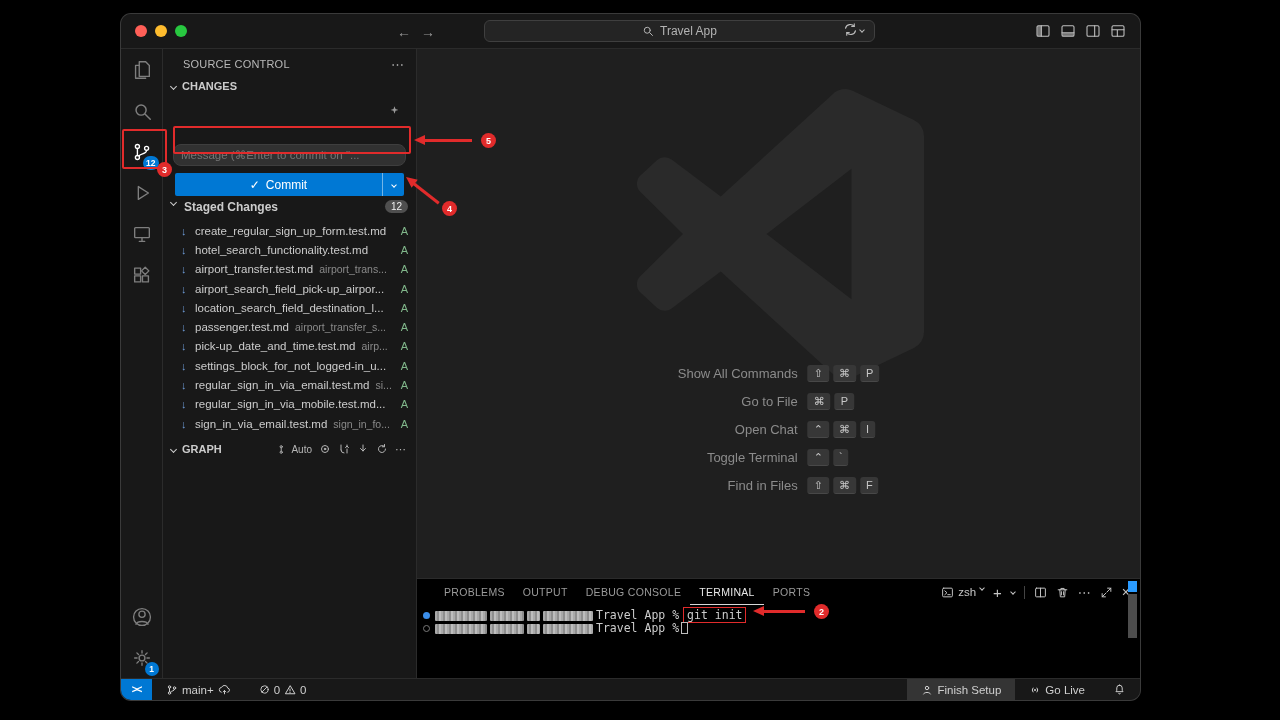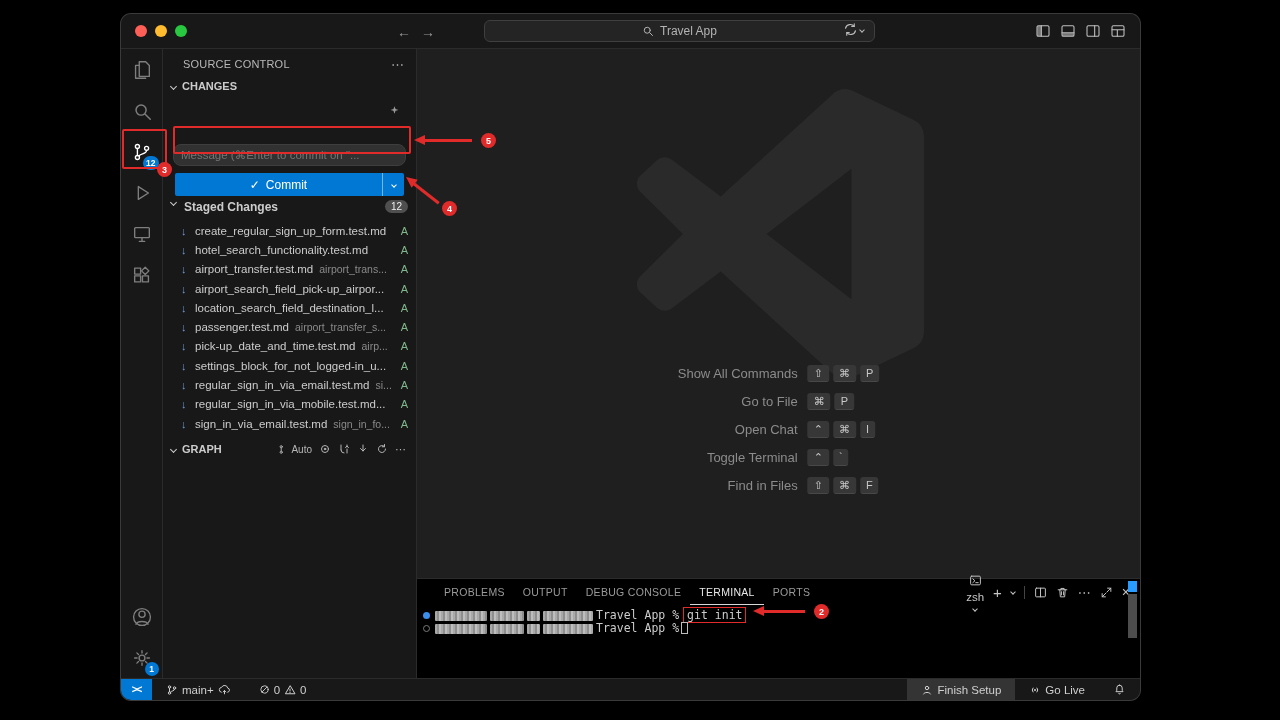--- a/index.html
+++ b/index.html
@@ -81,21 +81,21 @@
   .key{ background:#373737; border-bottom:1px solid #484848; border-radius:3px; color:#c8c8c8;
     font-size:11px; padding:1.5px 6px; min-width:10px; text-align:center; }
 
   
   .panel{ height:100px; flex:none; background:#000000; border-top:1px solid #2b2b2b; position:relative; }
   .panel-tabs{ height:26px; display:flex; align-items:center; padding:0 10px 0 18px; }
   .ptab{ font-size:10.5px; letter-spacing:.3px; color:#9a9a9a; padding:0 9px; height:100%; display:flex; align-items:center; }
   .ptab.active{ color:#e7e7e7; border-bottom:1px solid #d7d7d7; }
   .ptools{ margin-left:auto; display:flex; align-items:center; gap:9px; color:#c5c5c5; font-size:13px; }
   .ptool-sep{ width:1px; height:13px; background:#444; }
-  .shellgrp{ display:flex; align-items:center; gap:4px; font-size:11.5px;flex-direction:column; }
+  .shellgrp{ display:flex; gap:4px; font-size:11.5px; }
   .term{ position:relative; padding:4px 0 0 0; font-family:"DejaVu Sans Mono", monospace;
     font-size:11.5px; color:#cccccc; line-height:13px; }
   .tline{ position:relative; padding-left:18px; white-space:nowrap; height:13px; }
   .tdot{ position:absolute; left:6px; top:3px; width:7px; height:7px; border-radius:50%; }
   .tdot.blue{ background:#3b8eea; }
   .tdot.grey{ border:1px solid #7a7a7a; }
   .redact{ display:inline-block; height:10px; margin-right:3px; border-radius:1px; vertical-align:middle;
     background:repeating-linear-gradient(90deg,#a9a9a9 0 2px,#8e8e8e 2px 4px,#bdbdbd 4px 6px); }
   .cmdbox{ border:1.6px solid var(--annotation); padding:0 3px; margin-left:4px; }
   .cursorbox{ display:inline-block; width:7px; height:12px; border:1px solid #bdbdbd; vertical-align:-2px; margin-left:2px; }

